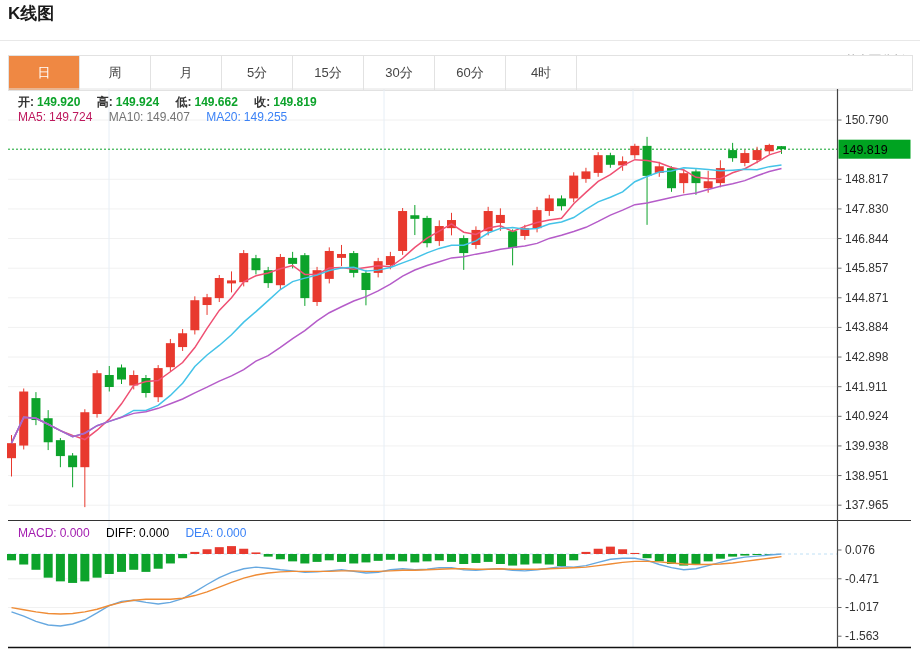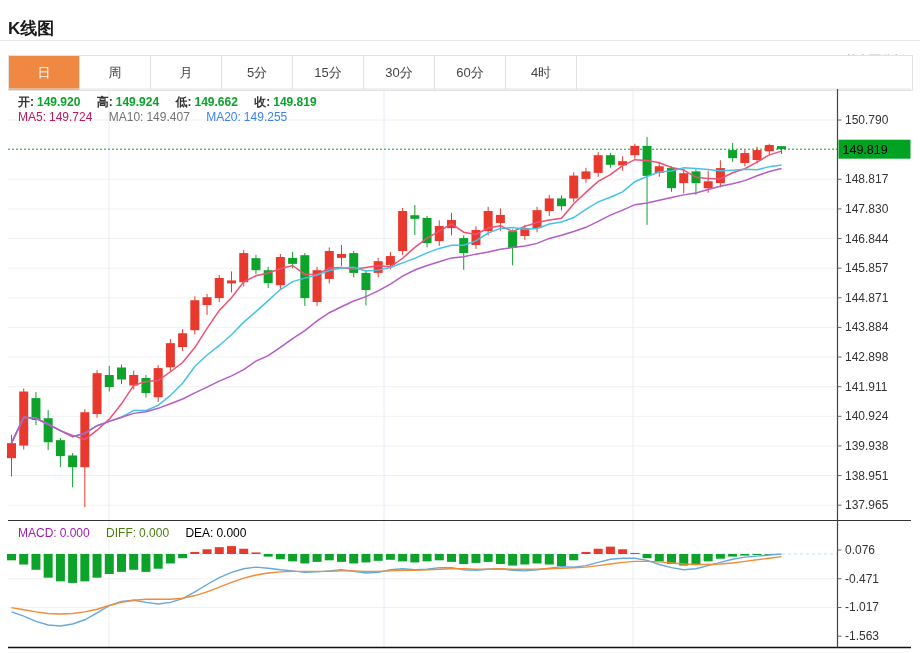--- a/index.html
+++ b/index.html
@@ -1,37 +1,37 @@
 <!DOCTYPE html>
 <html><head>
 <meta charset="utf-8">
 <style>
   html,body{margin:0;padding:0;background:#fff;}
   .page{position:relative;width:920px;height:653px;background:#fff;overflow:hidden;
         font-family:"Liberation Sans",sans-serif;-webkit-font-smoothing:antialiased;}
-  .title{position:absolute;left:8px;top:17px;font-size:17px;font-weight:bold;color:#1a1a1a;}
+  .title{position:absolute;left:8px;top:2px;font-size:17px;font-weight:bold;color:#1a1a1a;}
   .toplink{position:absolute;right:8px;top:10px;font-size:12px;color:#8a8a8a;text-decoration:none;cursor:pointer;margin-top:42px;}
   .rule{position:absolute;left:0;top:40px;width:920px;height:0;border-top:1px solid #e8e8e8;}
   .tabbar{position:absolute;left:8px;top:55px;width:903px;height:34px;border:1px solid #e2e2e2;
           display:flex;background:#fff;box-sizing:content-box;}
   .tab{width:70px;height:34px;line-height:34px;text-align:center;font-size:13px;color:#444;
        border-right:1px solid #e2e2e2;cursor:pointer;flex:0 0 auto;}
   .tab.active{background:#ef8843;color:#fff;}
   .chart-svg{position:absolute;left:0;top:0;width:920px;height:653px;}
   .row{position:absolute;font-size:12px;white-space:nowrap;}
   .row span{margin-right:3px;}
   .pair{margin-right:13px !important;}
   .lab{color:#333;}
   .val-green{color:#0da32b;}
   .ma5{color:#be185d;}
   .ma10{color:#737373;}
   .ma20{color:#3b82f6;}
   .macd-red{color:#a21caf;}
-  .macd-blue{color:#4d7c0f;}
-  .macd-orange{color:#000000;}
+  .macd-blue{color:#000000;}
+  .macd-orange{color:#3b82f6;}
 </style>
 </head>
 <body>
 
 <div class="page">
   <div class="title">K线图</div>
   <a class="toplink">基本面分析&gt;</a>
   <div class="rule"></div>
 
   <div class="tabbar">

